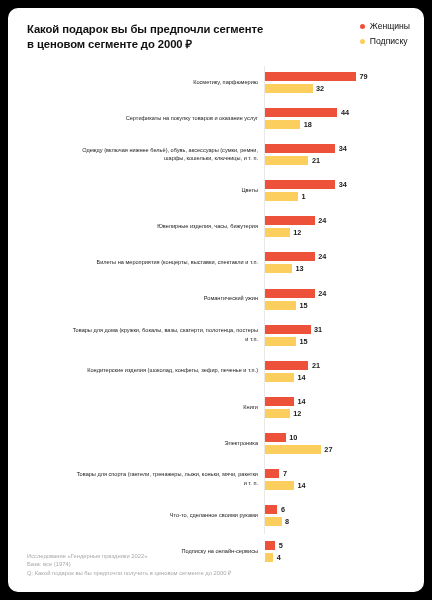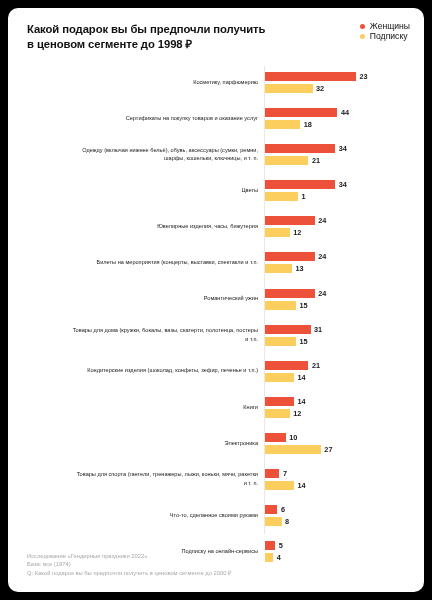--- a/index.html
+++ b/index.html
@@ -42,20 +42,21 @@
     line-height: 15px;
     color: #111111;
     letter-spacing: -0.1px;
   }
   .legend {
     position: absolute;
     right: 14px;
     top: 13px;
     display: flex;
     flex-direction: column;
+    gap: 5px;
   }
   .legend-item {
     display: flex;
     align-items: center;
     gap: 5px;
   }
   .legend-dot {
     width: 5px;
     height: 5px;
     border-radius: 50%;
@@ -148,22 +149,22 @@
   }
   .footer div { white-space: nowrap; }
 </style>
 </head>
 <body>
 
 <div class="card">
 
   <div class="header">
     <div class="title">
-      <div>Какой подарок вы бы предпочли получить</div>
-      <div>в ценовом сегменте до 1998 ₽</div>
+      <div>Какой подарок вы бы предпочли сегменте</div>
+      <div>в ценовом сегменте до 2000 ₽</div>
     </div>
     <div class="legend" id="legend">
         <div class="legend-item">
           <span class="legend-dot" style="background: rgb(238, 81, 57);"></span>
           <span class="legend-label">Женщины</span>
         </div>
         <div class="legend-item">
           <span class="legend-dot" style="background: rgb(251, 206, 94);"></span>
           <span class="legend-label">Подписку</span>
         </div>
@@ -173,21 +174,21 @@
   <div class="plot">
     <div class="axis-line"></div>
     <div class="rows" id="rows">
         <div class="row">
           <div class="row-label">
             <div>Косметику, парфюмерию</div>
           </div>
           <div class="bars">
             <div class="bar-wrap women">
               <div class="bar" style="width: 91px; background: rgb(238, 81, 57);"></div>
-              <span class="bar-value">23</span>
+              <span class="bar-value">79</span>
             </div>
             <div class="bar-wrap men">
               <div class="bar" style="width: 47.5682px; background: rgb(251, 206, 94);"></div>
               <span class="bar-value">32</span>
             </div>
           </div>
         </div>
         <div class="row">
           <div class="row-label">
             <div>Сертификаты на покупку товаров и оказание услуг</div>

